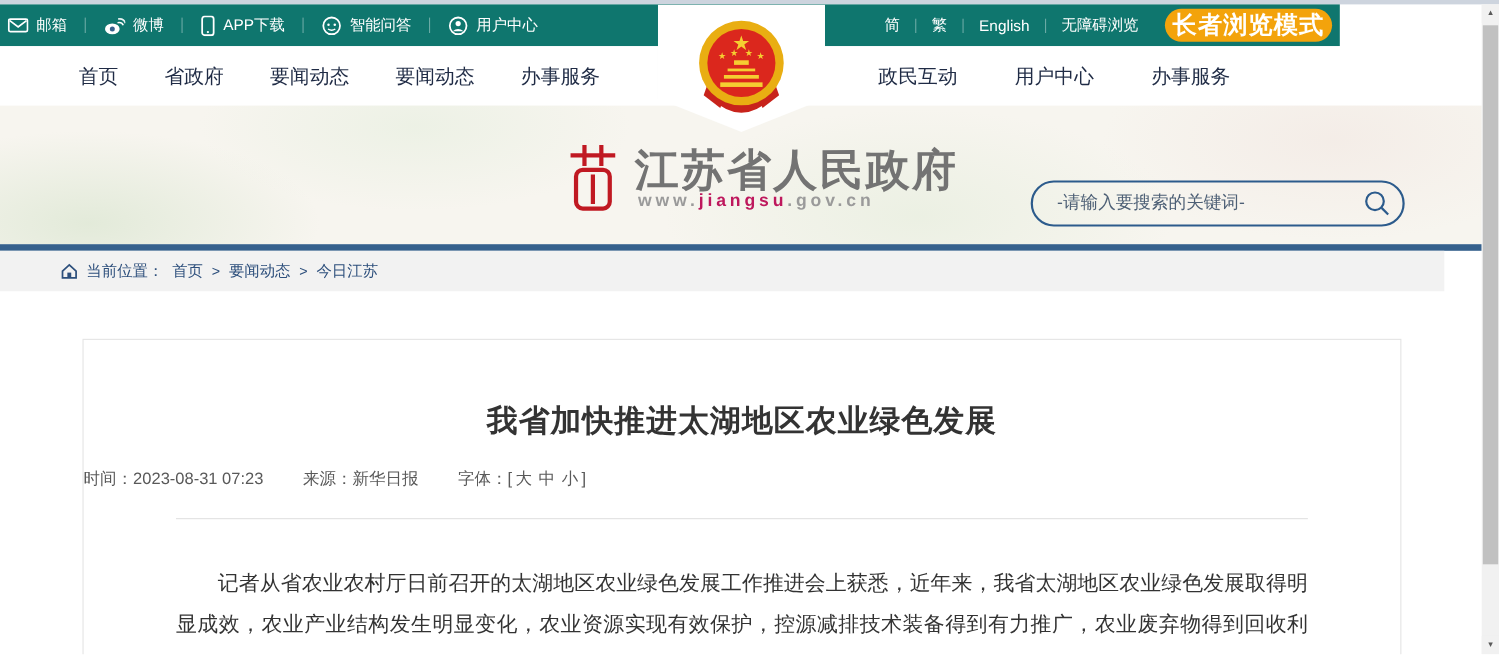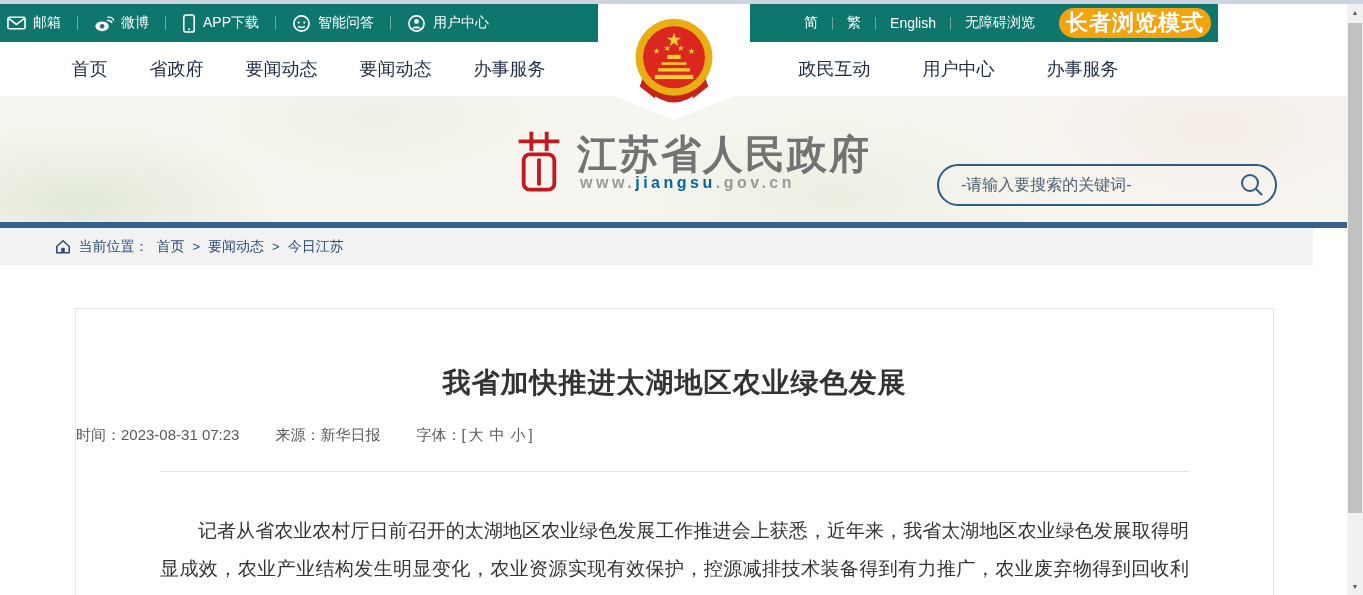--- a/index.html
+++ b/index.html
@@ -44,21 +44,21 @@
   .banner { position:absolute; left:0; top:96px; width:1347px; height:126px;
     background:
       radial-gradient(ellipse 300px 120px at 6% 85%, rgba(213,227,203,.6), transparent 70%),
       radial-gradient(ellipse 280px 110px at 28% 15%, rgba(231,239,224,.65), transparent 70%),
       radial-gradient(ellipse 330px 140px at 62% 80%, rgba(224,235,215,.5), transparent 70%),
       radial-gradient(ellipse 300px 130px at 90% 25%, rgba(242,231,226,.6), transparent 70%),
       #f7f5ef; }
   .seal { position:absolute; left:516px; top:131px; }
   .site-title { position:absolute; left:577px; top:127px; font-size:40px; font-weight:bold; color:#737373; letter-spacing:2px; white-space:nowrap; }
   .site-url { position:absolute; left:580px; top:174px; font-size:16px; font-weight:bold; letter-spacing:3.5px; color:#9a9a9a; white-space:nowrap; }
-  .site-url .hl { color:#0369a1; }
+  .site-url .hl { color:#be185d; }
   .search-box { position:absolute; left:937px; top:164px; width:340px; height:42px; border:2px solid #2c5b8c; border-radius:21px; display:flex; align-items:center; background:transparent; }
   .search-input { flex:1; height:100%; border:none; outline:none; background:transparent; padding:0 10px 0 22px; font-size:16px; color:#0369a1; font-family:"Liberation Sans",sans-serif; }
   .search-input::placeholder { color:#4e6076; opacity:1; }
   .search-btn { width:46px; height:100%; border:none; background:transparent; cursor:pointer; display:flex; align-items:center; justify-content:center; }
 
   
   .blue-bar { position:absolute; left:0; top:222px; width:1347px; height:6px; background:#36618d; }
 
   
   .breadcrumb { position:absolute; left:0; top:228px; width:1313px; height:37px; background:#f2f2f2; }

